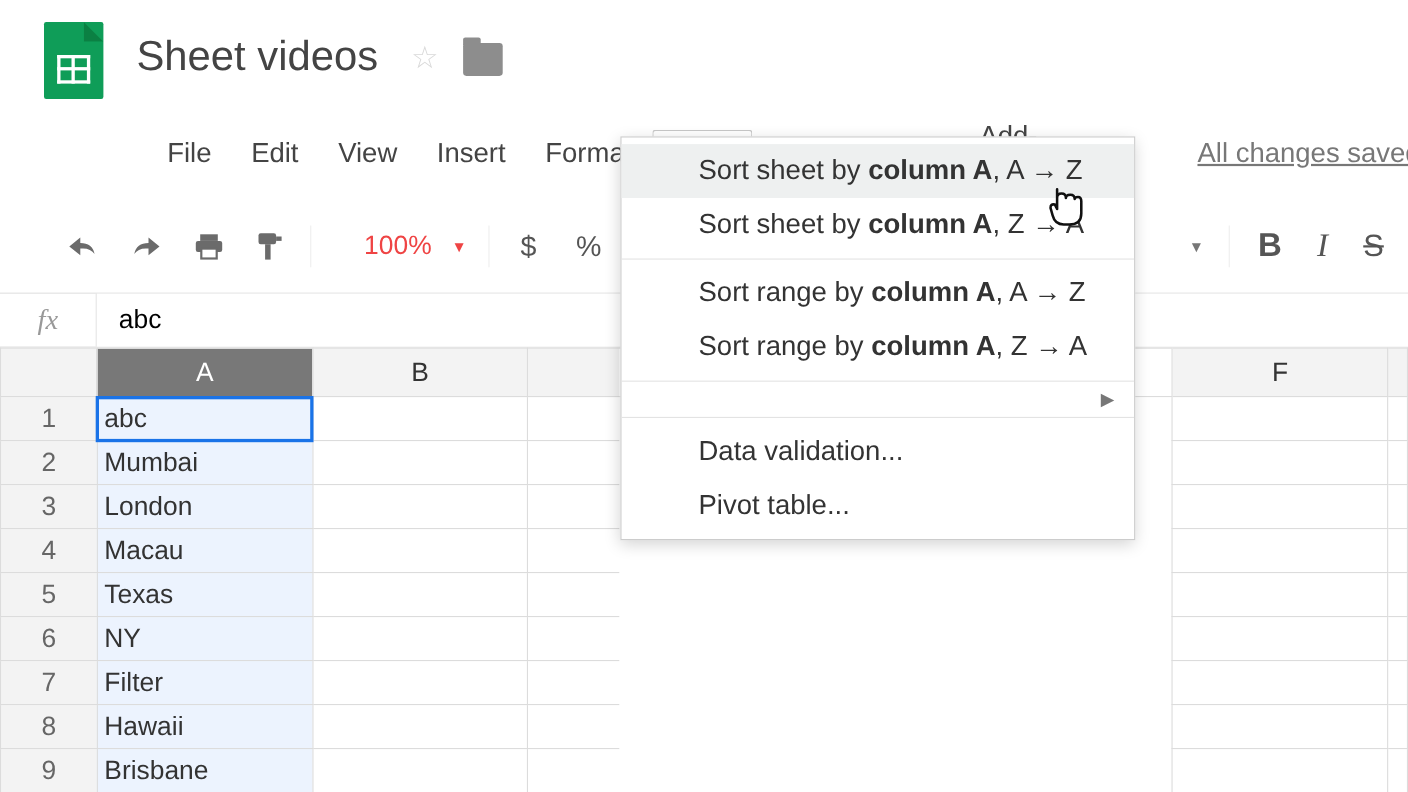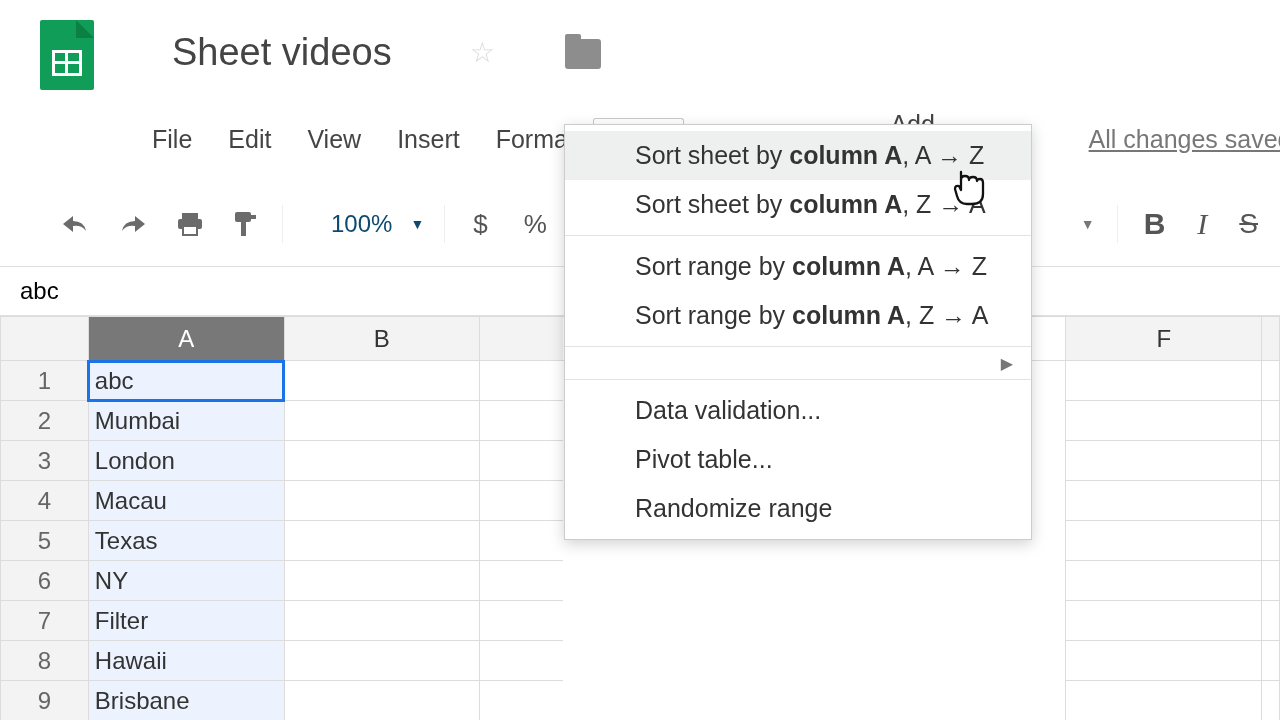--- a/index.html
+++ b/index.html
@@ -11,21 +11,20 @@
     height: 720px;
     overflow: hidden;
     position: relative;
   }
 
   
   .doc-header {
     display: flex;
     align-items: center;
     padding: 14px 8px 0 40px;
-    gap: 48px;
   }
   .sheets-logo {
     width: 54px;
     height: 70px;
     position: relative;
     margin-right: 30px;
     margin-top: 6px;
   }
   .sheets-logo .page {
     width: 54px;
@@ -119,21 +118,21 @@
     padding-left: 46px;
     font-size: 24px;
     color: #555;
     gap: 0;
     height: 56px;
   }
   .tool { padding: 0 14px; cursor:pointer; display:flex; align-items:center; height:100%; }
   .tool svg { display:block; }
   .zoom-box {
     display:flex; align-items:center;
-    font-size:24px; color:#0c4a6e;
+    font-size:24px; color:#ef4444;
     padding: 0 10px 0 28px;
     margin-left: 10px;
   }
   .zoom-box .caret { font-size:14px; margin-left:18px; }
   .divider { width:1px; height:38px; background:#eee; margin:0 10px; }
   .fmt { padding:0 18px; font-size:26px; color:#555; cursor:pointer; }
   .fmt-small { font-size:24px; }
 
   
   .right-fmt {
@@ -327,20 +326,21 @@
   <div class="right-fmt">
     <span class="caret">▼</span>
     <div class="divider"></div>
     <div class="b">B</div>
     <div class="i">I</div>
     <div class="s">S</div>
   </div>
 </div>
 
 <div class="formula-bar">
+  <div class="fx-label">fx</div>
   <input class="fx-input" value="abc" style="">
 </div>
 
 <div class="grid-area">
 <table class="sheet">
   <colgroup>
     <col style="width:88px">
     <col class="colA">
     <col class="colB">
     <col class="colC">
@@ -459,20 +459,19 @@
   <div class="mi">
     <span>Sort range by </span><b>column A</b><span>, Z → A</span>
   </div>
   <div class="sep"></div>
   <div class="mi">
     <span class="sub-arrow">▶</span>
   </div>
   <div class="sep"></div>
   <div class="mi">Data validation...</div>
   <div class="mi">Pivot table...</div>
-  <div class="mi">Randomize range</div>
 </div>
 
 <div class="cursor">
   <svg width="34" height="40" viewBox="0 0 34 40">
     <path d="M9 4 V22 M9 12 Q9 8 13 8 Q17 8 17 12 M17 12 Q17 9 21 9 Q25 9 25 13 M25 13 Q25 11 28 11 Q31 11 31 15 V26 Q31 36 20 36 H15 Q7 36 5 28 L3 21 Q3 17 7 18 L9 22" fill="#fff" stroke="#111" stroke-width="2.3" stroke-linejoin="round" stroke-linecap="round"></path>
   </svg>
 </div>
 
 </body></html>

